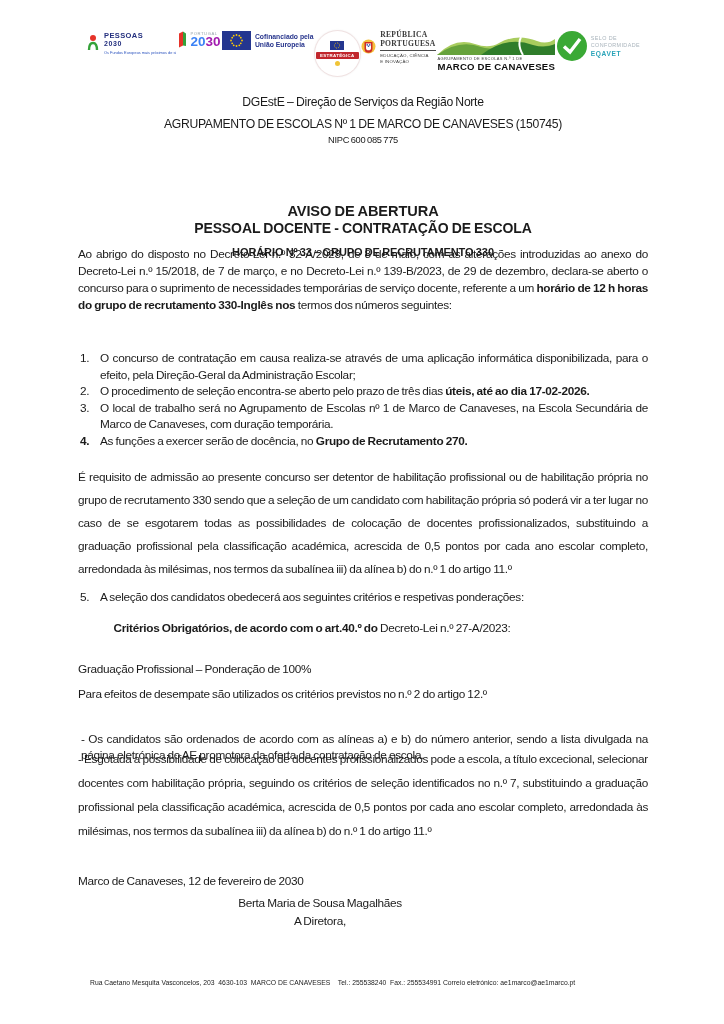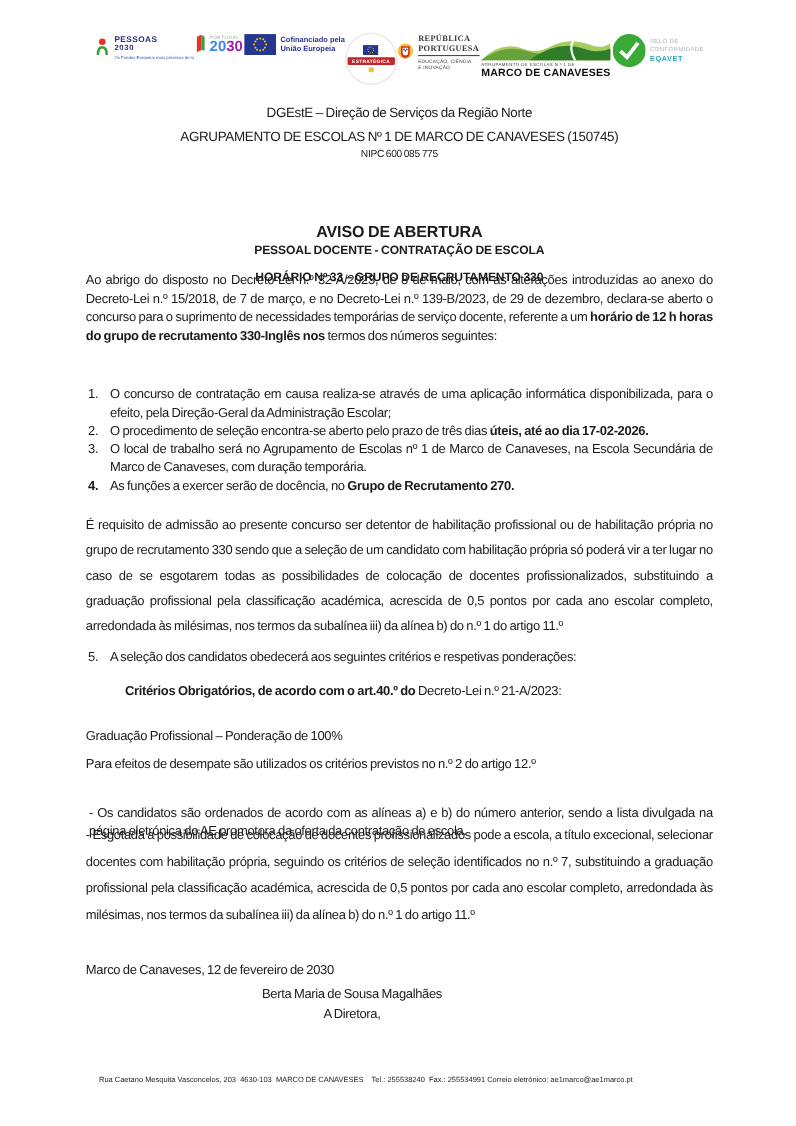--- a/index.html
+++ b/index.html
@@ -58,21 +58,21 @@
   .eq-gray { font-size:5.4px; color:#a9b4bc; line-height:6.6px; letter-spacing:.4px; }
   .eq-name { font-size:6.6px; font-weight:bold; color:#29a3b8; letter-spacing:.6px; margin-top:1px; }
 
   
   .org { top: 91px; text-align: center; font-size: 12.2px; }
   .org-l { line-height: 22px; }
   .org-nipc { font-size: 9.3px; margin-top: 0; }
 
   .titles { top: 172px; text-align: center; font-weight: bold; letter-spacing: -0.1px; margin-top: 30px; }
   .t-main { font-size: 14.6px; line-height: 18px; }
-  .t-sub  { font-size: 11px; line-height: 16px; }
+  .t-sub  { font-size: 14px; line-height: 16px; }
   .t-sched{ font-size: 11px; margin-top: 10px; }
 
   .intro { top: 246px; text-align: justify; line-height: 17px; }
   b, .b { font-weight: bold; }
 
   .list { top: 350px; }
   .li { display: flex; line-height: 16.5px; }
   .li-num { width: 22px; flex: none; padding-left: 2px; }
   .li-txt { flex: 1; text-align: justify; }
 
@@ -236,21 +236,21 @@
 
 <p class="block requisito">É requisito de admissão ao presente concurso ser detentor de habilitação profissional ou de habilitação própria no grupo de recrutamento 330 sendo que a seleção de um candidato com habilitação própria só poderá vir a ter lugar no caso de se esgotarem todas as possibilidades de colocação de docentes profissionalizados, substituindo a graduação profissional pela classificação académica, acrescida de 0,5 pontos por cada ano escolar completo, arredondada às milésimas, nos termos da subalínea iii) da alínea b) do n.º 1 do artigo 11.º</p>
 
 <div class="block item5">
   <div class="li">
     <span class="li-num">5.</span>
     <span class="li-txt">A seleção dos candidatos obedecerá aos seguintes critérios e respetivas ponderações:</span>
   </div>
 </div>
 
-<p class="block criterios"><b>Critérios Obrigatórios, de acordo com o art.40.º do</b><span> Decreto-Lei n.º 21-A/2023:</span></p>
+<p class="block criterios"><b>Critérios Obrigatórios, de acordo com o art.40.º do</b><span> Decreto-Lei n.º 27-A/2023:</span></p>
 
 <p class="block grad">Graduação Profissional – Ponderação de 100%</p>
 <p class="block desempate">Para efeitos de desempate são utilizados os critérios previstos no n.º 2 do artigo 12.º</p>
 <p class="block ordenados">- Os candidatos são ordenados de acordo com as alíneas a) e b) do número anterior, sendo a lista divulgada na página eletrónica do AE promotora da oferta da contratação de escola.</p>
 <p class="block esgotada">- Esgotada a possibilidade de colocação de docentes profissionalizados pode a escola, a título excecional, selecionar docentes com habilitação própria, seguindo os critérios de seleção identificados no n.º 7, substituindo a graduação profissional pela classificação académica, acrescida de 0,5 pontos por cada ano escolar completo, arredondada às milésimas, nos termos da subalínea iii) da alínea b) do n.º 1 do artigo 11.º</p>
 
 <p class="block place">Marco de Canaveses, 12 de fevereiro de 2030</p>
 
 <div class="block sig">
   <div>Berta Maria de Sousa Magalhães</div>

